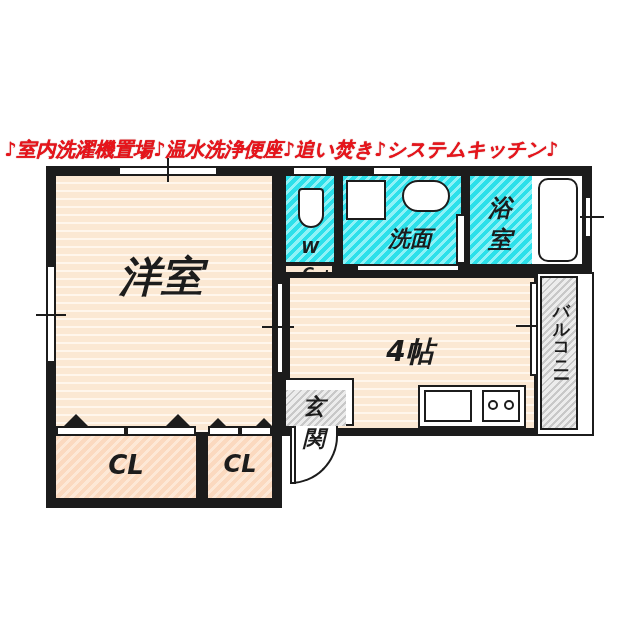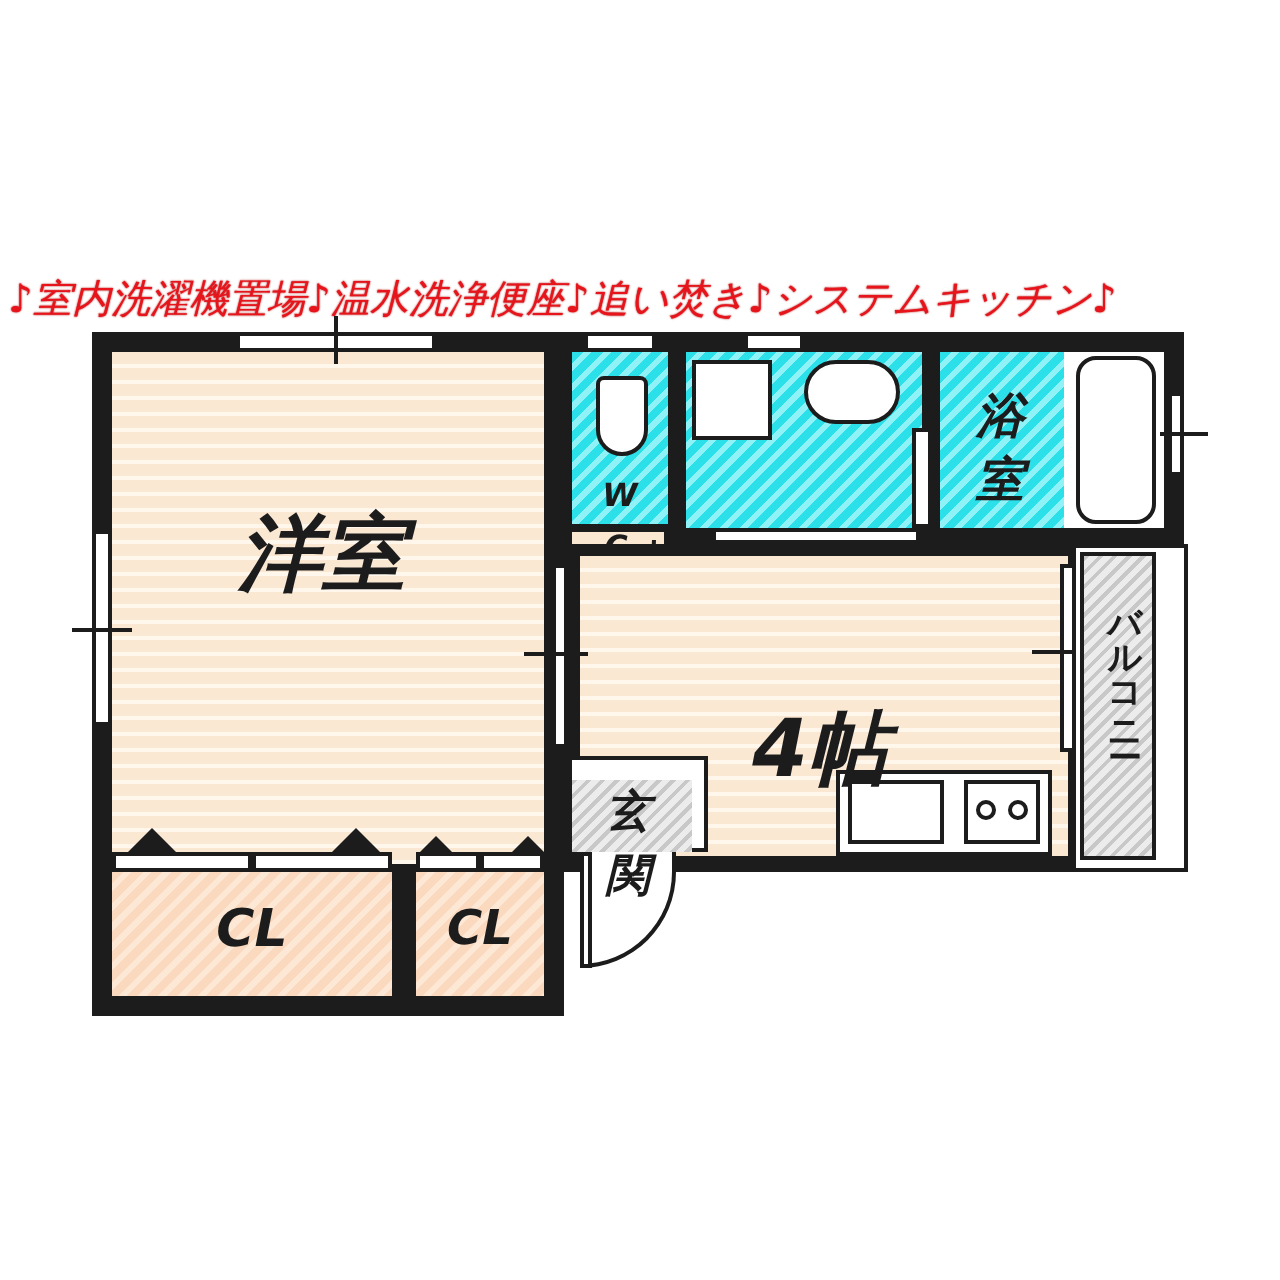--- a/index.html
+++ b/index.html
@@ -1,17 +1,17 @@
 <!DOCTYPE html>
 <html><head>
 <meta charset="utf-8">
 <style>
   html,body{margin:0;padding:0;background:#fff;}
   body{width:640px;height:640px;position:relative;overflow:hidden;font-family:"DejaVu Sans",sans-serif;}
-  .banner{position:absolute;left:4px;top:136px;width:632px;height:26px;color:#e8141b;font-weight:normal;font-style:italic;font-size:19.5px;letter-spacing:0px;white-space:nowrap;text-shadow:0 0 1px #a00;}
+  .banner{position:absolute;left:4px;top:136px;width:632px;height:26px;color:#e8141b;font-weight:bold;font-style:italic;font-size:19.5px;letter-spacing:0px;white-space:nowrap;text-shadow:0 0 1px #a00;}
   .abs{position:absolute;box-sizing:border-box;}
   .wall{background:#1c1c1c;}
   .floor-wood{background:repeating-linear-gradient(180deg,#fbe8d3 0 6px,#fff6ec 6px 8px);}
   .floor-cl{background:repeating-linear-gradient(135deg,#fbd9bf 0 4px,#fde8d6 4px 7px);}
   .floor-wet{background:repeating-linear-gradient(135deg,#2ce0ea 0 4px,#8ff2f7 4px 7px);}
   .floor-grey{background:repeating-linear-gradient(135deg,#c8c8c8 0 2px,#ececec 2px 5px);}
   .label{position:absolute;font-weight:bold;font-style:italic;color:#1c1c1c;text-align:center;line-height:1;}
   .win{background:#fff;border:2px solid #1c1c1c;}
   .fixture{background:#fff;border:2px solid #1c1c1c;}
   .tick{background:#1c1c1c;}
@@ -57,41 +57,42 @@
   <div class="abs fixture" style="left:298px;top:188px;width:26px;height:40px;border-radius:4px 4px 13px 13px;"></div>
   <div class="abs fixture" style="left:346px;top:180px;width:40px;height:40px;"></div>
   <div class="abs fixture" style="left:402px;top:180px;width:48px;height:32px;border-radius:16px;"></div>
   <div class="abs fixture" style="left:538px;top:178px;width:40px;height:84px;border-radius:10px;"></div>
   <div class="abs win" style="left:584px;top:196px;width:8px;height:42px;"></div>
   <div class="tick abs" style="left:580px;top:216px;width:24px;height:2px;"></div>
   <div class="abs" style="left:456px;top:214px;width:10px;height:50px;background:#fff;border:2px solid #1c1c1c;"></div>
   <div class="abs" style="left:358px;top:264px;width:100px;height:6px;background:#fff;border-top:2px solid #1c1c1c;"></div>
 
   <div class="label" style="left:296px;top:240px;width:28px;font-size:16px;">W</div>
+  <div class="label" style="left:370px;top:228px;width:80px;font-size:22px;">洗面</div>
   <div class="label" style="left:484px;top:196px;width:32px;font-size:24px;">浴</div>
   <div class="label" style="left:484px;top:228px;width:32px;font-size:24px;">室</div>
 
   <div class="abs floor-wood" style="left:286px;top:266px;width:46px;height:42px;"></div>
   <div class="abs" style="left:288px;top:270px;width:40px;height:40px;border-right:2px solid #1c1c1c;border-bottom:2px solid #1c1c1c;border-radius:0 0 40px 0;"></div>
   <div class="label" style="left:296px;top:266px;width:24px;font-size:16px;">C</div>
 
   <div class="abs wall" style="left:282px;top:272px;width:262px;height:164px;"></div>
   <div class="abs floor-wood" style="left:290px;top:278px;width:244px;height:150px;"></div>
   <div class="abs win" style="left:530px;top:282px;width:8px;height:94px;"></div>
   <div class="tick abs" style="left:516px;top:325px;width:32px;height:2px;"></div>
   <div class="abs win" style="left:276px;top:282px;width:8px;height:92px;"></div>
   <div class="tick abs" style="left:262px;top:326px;width:32px;height:2px;"></div>
 
   <div class="abs fixture" style="left:418px;top:385px;width:108px;height:43px;"></div>
   <div class="abs fixture" style="left:424px;top:390px;width:48px;height:32px;"></div>
   <div class="abs fixture" style="left:482px;top:390px;width:38px;height:32px;"></div>
   <div class="abs" style="left:488px;top:400px;width:10px;height:10px;border:2px solid #1c1c1c;border-radius:50%;"></div>
   <div class="abs" style="left:504px;top:400px;width:10px;height:10px;border:2px solid #1c1c1c;border-radius:50%;"></div>
 
-  <div class="label" style="left:360px;top:355px;width:100px;font-size:40px;">4帖</div>
+  <div class="label" style="left:360px;top:338px;width:100px;font-size:28px;">4帖</div>
 
   <div class="abs" style="left:284px;top:378px;width:70px;height:48px;background:#fff;border:2px solid #1c1c1c;"></div>
   <div class="abs floor-grey" style="left:286px;top:390px;width:60px;height:36px;"></div>
   <div class="abs" style="left:290px;top:426px;width:48px;height:58px;border-right:2px solid #1c1c1c;border-bottom:2px solid #1c1c1c;border-radius:0 0 48px 0;background:#fff;"></div>
   <div class="abs" style="left:290px;top:426px;width:6px;height:58px;background:#fff;border:2px solid #1c1c1c;"></div>
   <div class="label" style="left:298px;top:396px;width:32px;font-size:22px;">玄</div>
   <div class="label" style="left:298px;top:428px;width:32px;font-size:22px;">関</div>
 
   <div class="abs" style="left:536px;top:272px;width:58px;height:164px;background:#fff;border:2px solid #1c1c1c;"></div>
   <div class="abs floor-grey" style="left:540px;top:276px;width:38px;height:154px;border:2px solid #1c1c1c;"></div>

